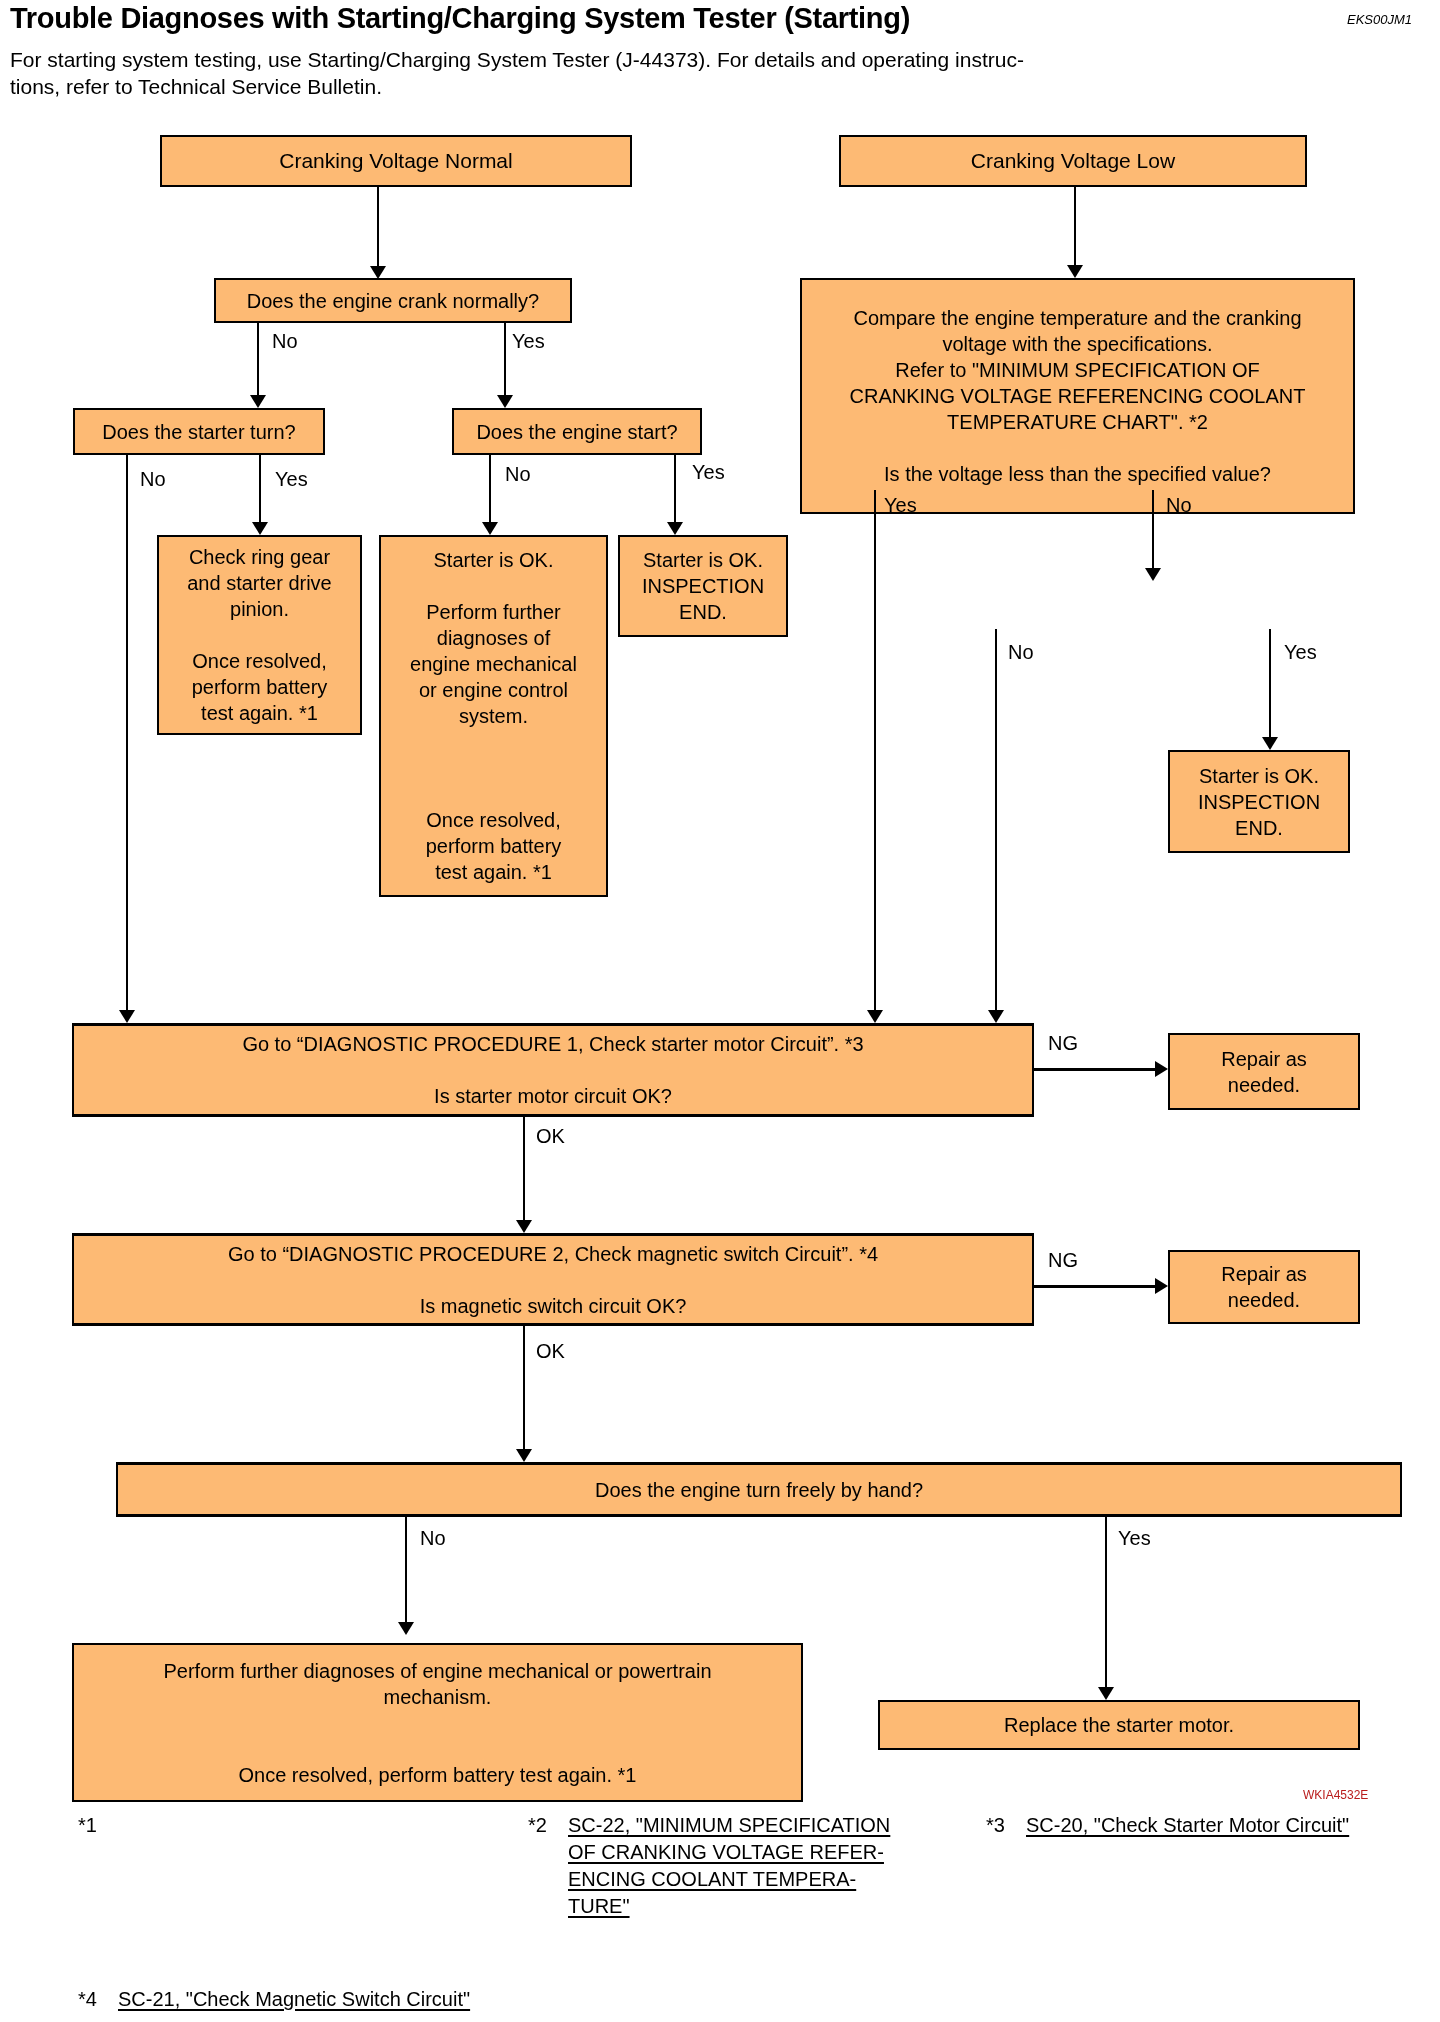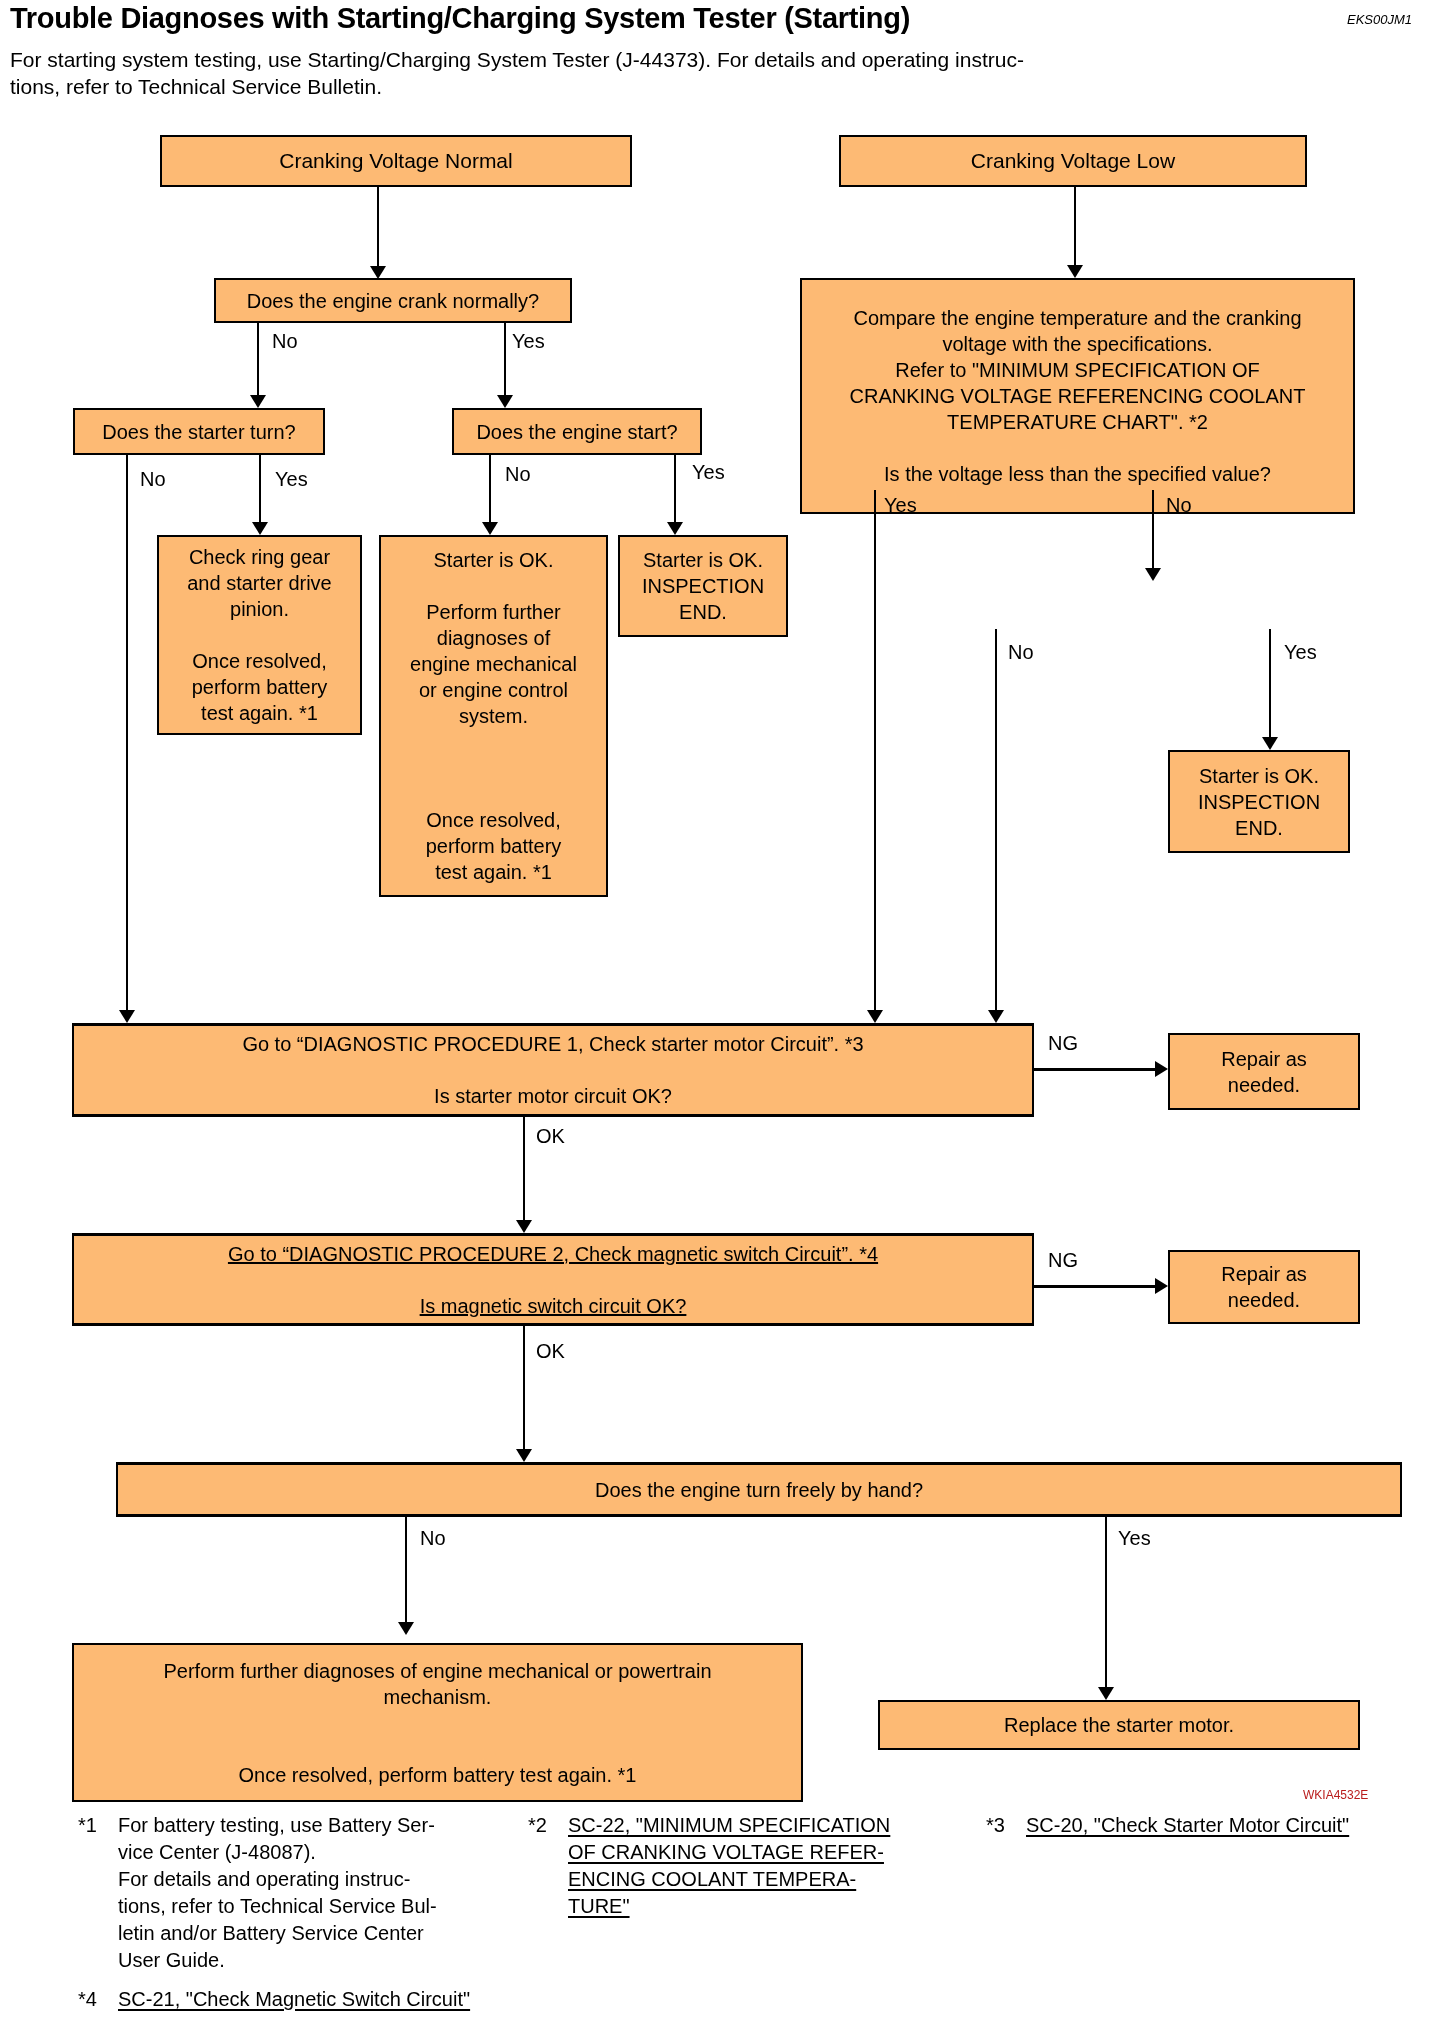--- a/index.html
+++ b/index.html
@@ -73,21 +73,21 @@
 Is the voltage less than the specified value?</div>
   <div class="box" style="left:1168px;top:750px;width:182px;height:103px;">Starter is OK.
 INSPECTION
 END.</div>
 
   <div class="box wide" style="left:72px;top:1023px;width:962px;height:94px;">Go to “DIAGNOSTIC PROCEDURE 1, Check starter motor Circuit”. *3
 
 Is starter motor circuit OK?</div>
   <div class="box" style="left:1168px;top:1033px;width:192px;height:77px;">Repair as
 needed.</div>
-  <div class="box wide" style="left:72px;top:1233px;width:962px;height:93px;text-decoration:underline;">Go to “DIAGNOSTIC PROCEDURE 2, Check magnetic switch Circuit”. *4
+  <div class="box wide" style="left:72px;top:1233px;width:962px;height:93px;">Go to “DIAGNOSTIC PROCEDURE 2, Check magnetic switch Circuit”. *4
 
 Is magnetic switch circuit OK?</div>
   <div class="box" style="left:1168px;top:1250px;width:192px;height:74px;">Repair as
 needed.</div>
   <div class="box wide" style="left:72px;top:1462px;width:1286px;height:55px;margin-left:44px;">Does the engine turn freely by hand?</div>
 
   <div class="box" style="left:72px;top:1635px;width:731px;height:159px;margin-top:8px;">Perform further diagnoses of engine mechanical or powertrain
 mechanism.
 
 
@@ -152,26 +152,20 @@
   <div class="lbl" style="left:1048px;top:1032px;">NG</div>
   <div class="lbl" style="left:536px;top:1125px;">OK</div>
   <div class="lbl" style="left:1048px;top:1249px;">NG</div>
   <div class="lbl" style="left:536px;top:1340px;">OK</div>
   <div class="lbl" style="left:420px;top:1527px;">No</div>
   <div class="lbl" style="left:1118px;top:1527px;">Yes</div>
 
   <div class="figcode">WKIA4532E</div>
 
   <div class="fn" style="left:78px;top:1812px;">*1</div>
-  <div class="fn" style="left:118px;top:1812px;width:400px;">For battery testing, use Battery Ser-
-vice Center (J-48087).
-For details and operating instruc-
-tions, refer to Technical Service Bul-
-letin and/or Battery Service Center
-User Guide.</div>
 
   <div class="fn" style="left:528px;top:1812px;">*2</div>
   <div class="fn fn-link" style="left:568px;top:1812px;width:400px;">SC-22, "MINIMUM SPECIFICATION
 OF CRANKING VOLTAGE REFER-
 ENCING COOLANT TEMPERA-
 TURE"</div>
 
   <div class="fn" style="left:986px;top:1812px;">*3</div>
   <div class="fn fn-link" style="left:1026px;top:1812px;width:400px;">SC-20, "Check Starter Motor Circuit"</div>
 

